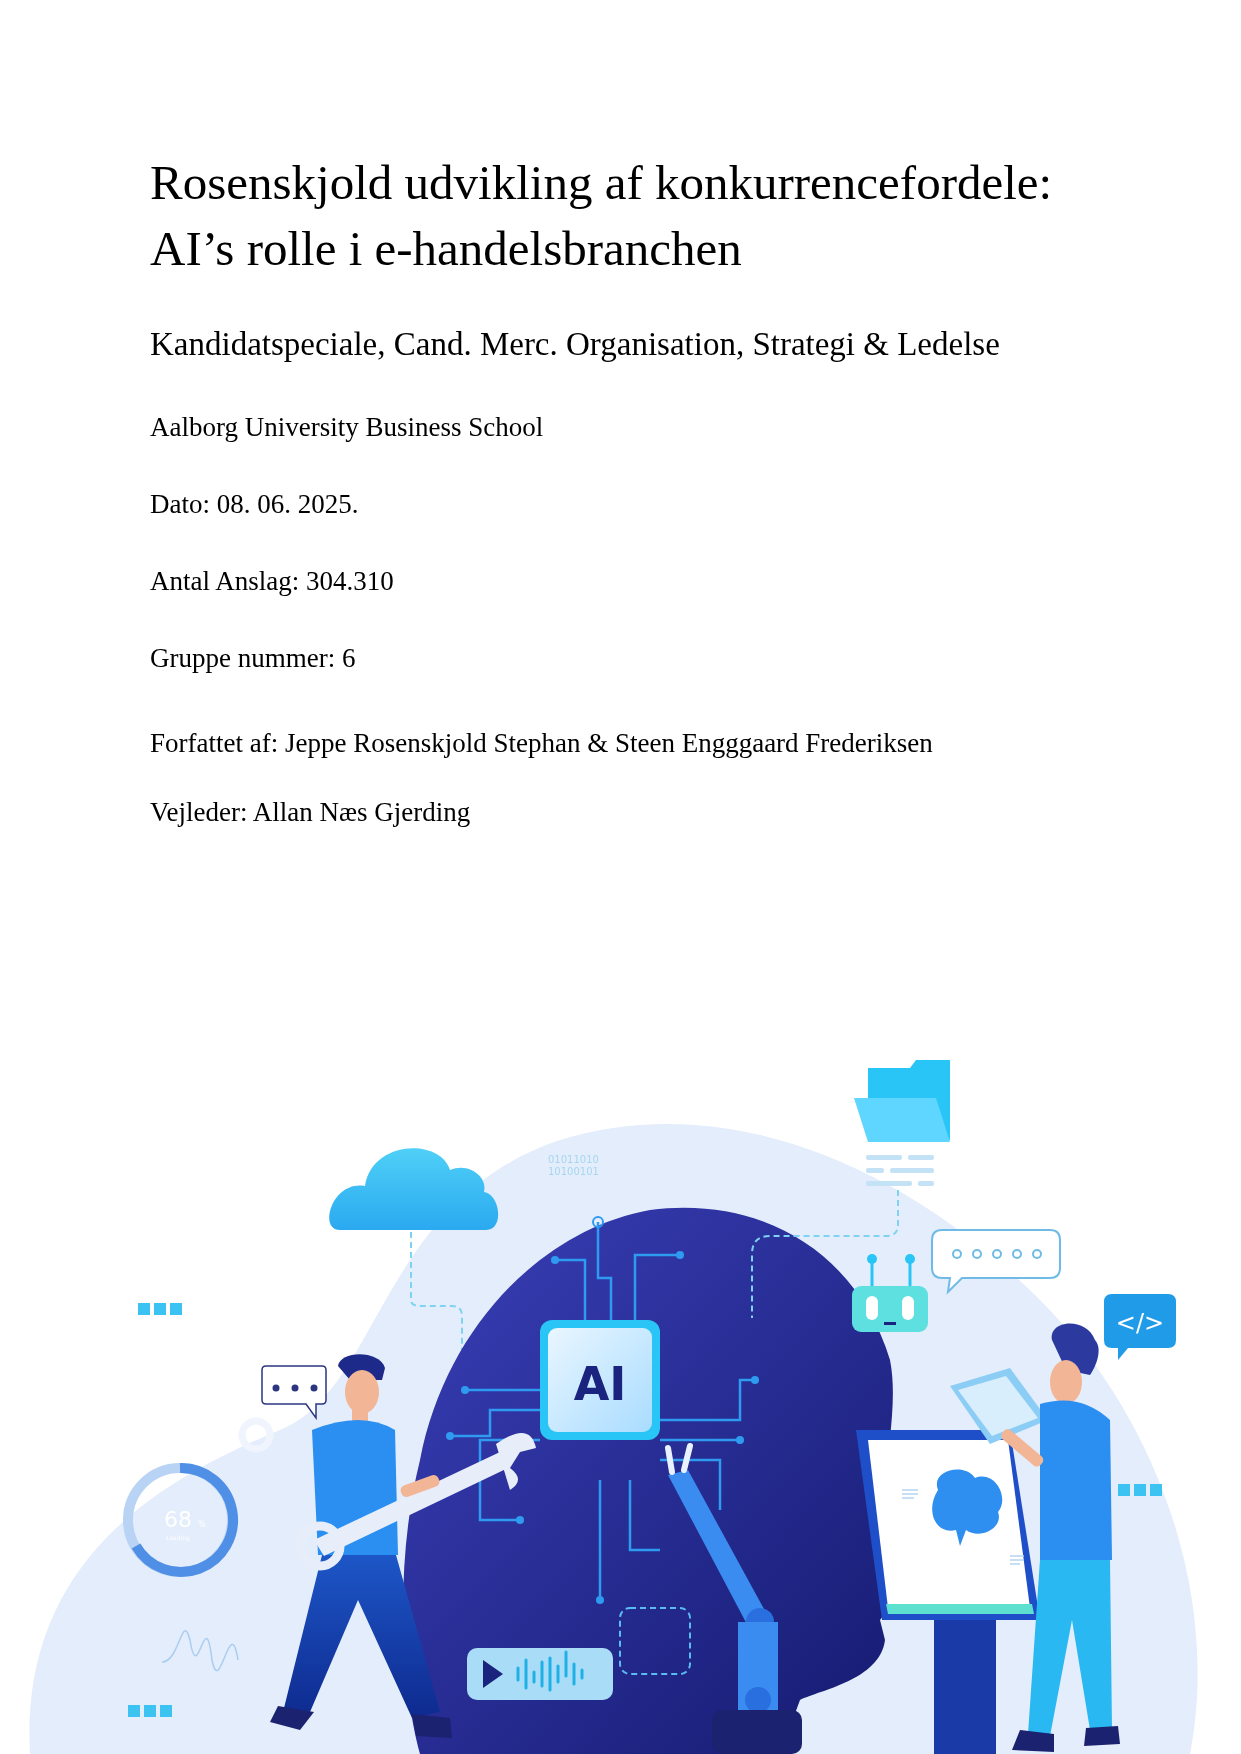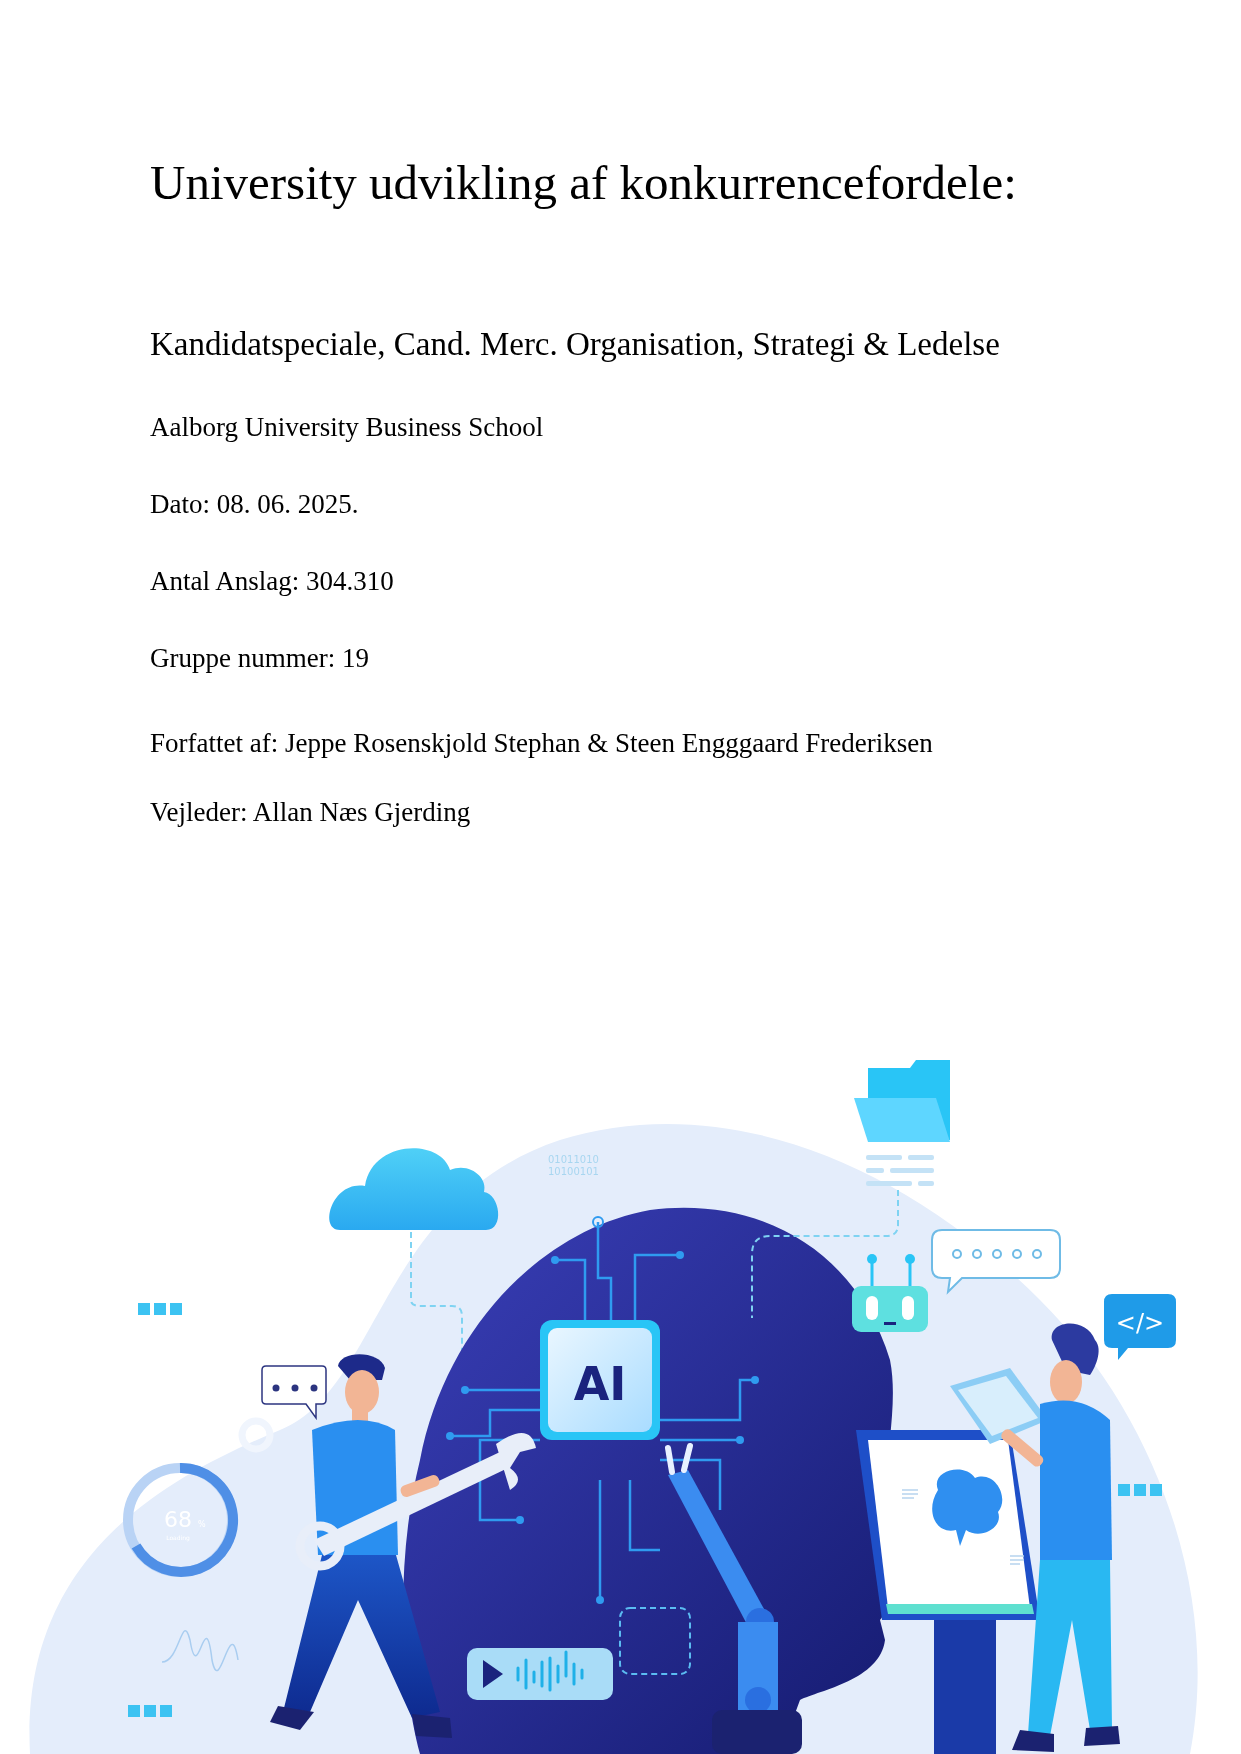--- a/index.html
+++ b/index.html
@@ -7,29 +7,30 @@
          font-family:"Liberation Serif", "DejaVu Serif", serif; color:#000; }
   .title { position:absolute; left:150px; top:150px; font-size:49px; line-height:66px; font-weight:normal; margin:0; }
   .subtitle { position:absolute; left:150px; top:326px; font-size:33px; margin:0; }
   .meta { position:absolute; left:150px; font-size:27px; margin:0;text-align:right; }
   .illus { position:absolute; left:0; top:1040px; width:1241px; height:714px; }
 </style>
 </head>
 <body>
 
 <h1 class="title">
-  <span>University udvikling af konkurrencefordele:</span><br>
+  <span>Rosenskjold udvikling af konkurrencefordele:</span><br>
+  <span>AI’s rolle i e-handelsbranchen</span>
 </h1>
 
 <p class="subtitle">Kandidatspeciale, Cand. Merc. Organisation, Strategi &amp; Ledelse</p>
 
 <p class="meta" style="top:412px">Aalborg University Business School</p>
 <p class="meta" style="top:489px">Dato: 08. 06. 2025.</p>
 <p class="meta" style="top:566px">Antal Anslag: 304.310</p>
-<p class="meta" style="top:643px">Gruppe nummer: 19</p>
+<p class="meta" style="top:643px">Gruppe nummer: 6</p>
 <p class="meta" style="top:728px">Forfattet af: Jeppe Rosenskjold Stephan &amp; Steen Engggaard Frederiksen</p>
 <p class="meta" style="top:797px">Vejleder: Allan Næs Gjerding</p>
 
 <svg class="illus" viewBox="0 1040 1241 714" xmlns="http://www.w3.org/2000/svg">
   <defs>
     <linearGradient id="headG" x1="0" y1="0" x2="1" y2="1">
       <stop offset="0" stop-color="#3a3fb8"></stop>
         <stop offset="1" stop-color="#141a6e"></stop>
     </linearGradient>
     <linearGradient id="cloudG" x1="0" y1="0" x2="0" y2="1">

